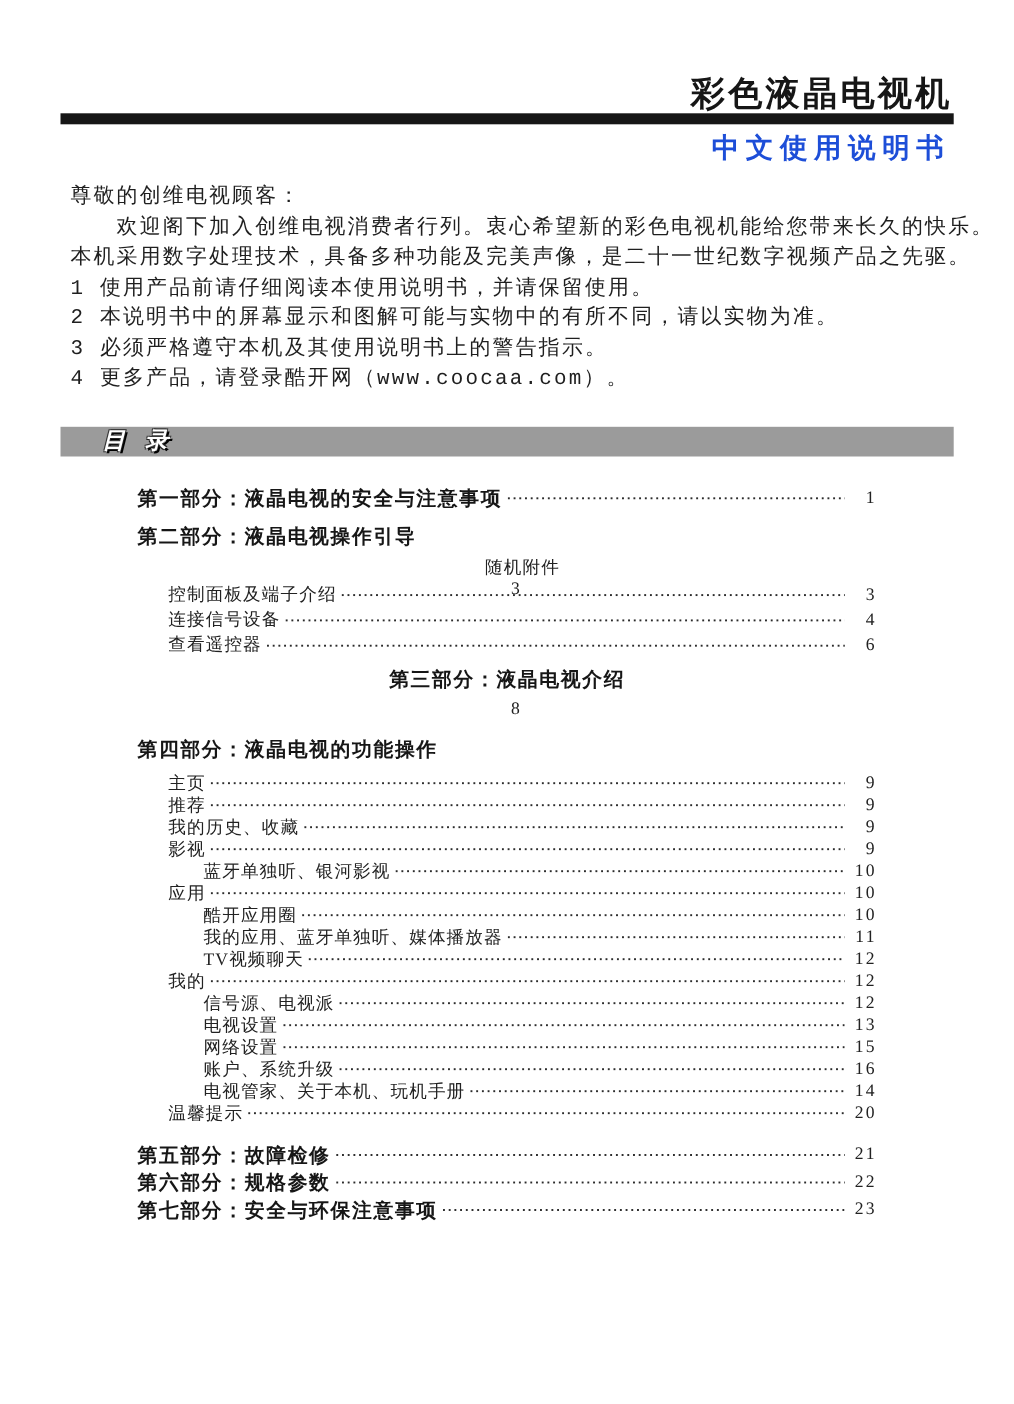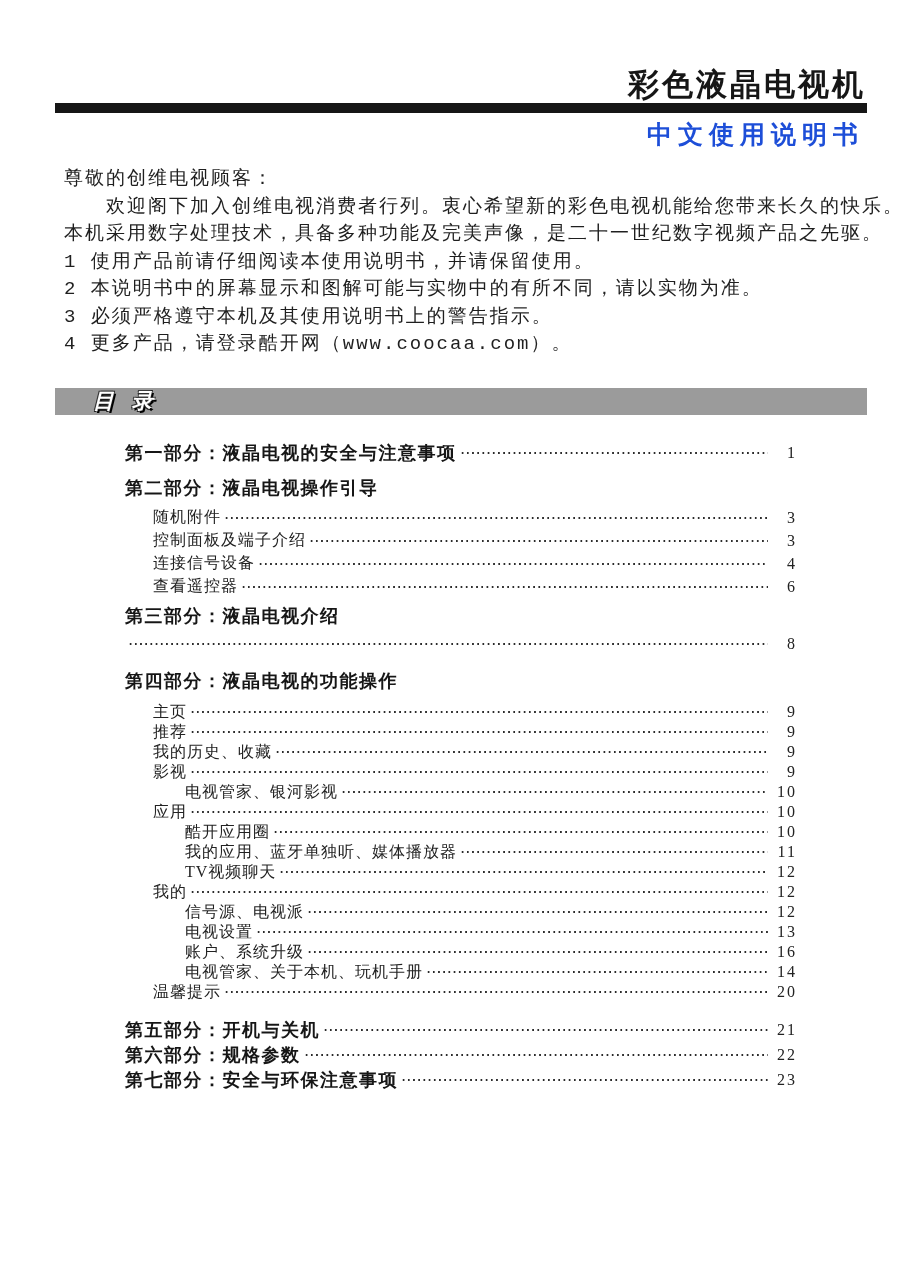--- a/index.html
+++ b/index.html
@@ -108,21 +108,21 @@
   .r.l1, .r.l2 {
     font-size: 16px;
     letter-spacing: 1px;
     color: #222222;
     font-family: "Liberation Serif", serif;
   }
   .r.l1 .lbl { padding-left: 28px; }
   .r.l2 .lbl { padding-left: 60px; }
   .h23 { height: 23px; }
   .h25 { height: 25px; }
-  .g8  { margin-top: 8px; }
+  .g8  { margin-top: 8px; flex-direction: column; }
   .g11 { margin-top: 11px; }
   .g15 { margin-top: 15px; }
   .g17 { margin-top: 17px; }
 
   .leader {
     flex: 1;
     height: 14px;
     margin: 0 2px 0 3px;
     background-image: radial-gradient(circle, #2b2b2b 1.15px, rgba(0,0,0,0) 1.35px);
     background-size: 5.2px 14px;
@@ -230,21 +230,21 @@
       <span class="pg">9</span>
     </div>
 
     <div class="r l1">
       <span class="lbl">影视</span>
       <span class="leader"></span>
       <span class="pg">9</span>
     </div>
 
     <div class="r l2">
-      <span class="lbl">电视管家、银河影视</span>
+      <span class="lbl">蓝牙单独听、银河影视</span>
       <span class="leader"></span>
       <span class="pg">10</span>
     </div>
 
     <div class="r l1">
       <span class="lbl">应用</span>
       <span class="leader"></span>
       <span class="pg">10</span>
     </div>
 
@@ -277,20 +277,25 @@
       <span class="leader"></span>
       <span class="pg">12</span>
     </div>
 
     <div class="r l2">
       <span class="lbl">电视设置</span>
       <span class="leader"></span>
       <span class="pg">13</span>
     </div>
 
+    <div class="r l2">
+      <span class="lbl">网络设置</span>
+      <span class="leader"></span>
+      <span class="pg">15</span>
+    </div>
 
     <div class="r l2">
       <span class="lbl">账户、系统升级</span>
       <span class="leader"></span>
       <span class="pg">16</span>
     </div>
 
     <div class="r l2">
       <span class="lbl">电视管家、关于本机、玩机手册</span>
       <span class="leader"></span>
@@ -298,21 +303,21 @@
     </div>
 
 
     <div class="r l1">
       <span class="lbl">温馨提示</span>
       <span class="leader"></span>
       <span class="pg">20</span>
     </div>
 
     <div class="r sec h25 g15">
-      <span class="lbl">第五部分：开机与关机</span>
+      <span class="lbl">第五部分：故障检修</span>
       <span class="leader"></span>
       <span class="pg">21</span>
     </div>
 
     <div class="r sec h25">
       <span class="lbl">第六部分：规格参数</span>
       <span class="leader"></span>
       <span class="pg">22</span>
     </div>
 

